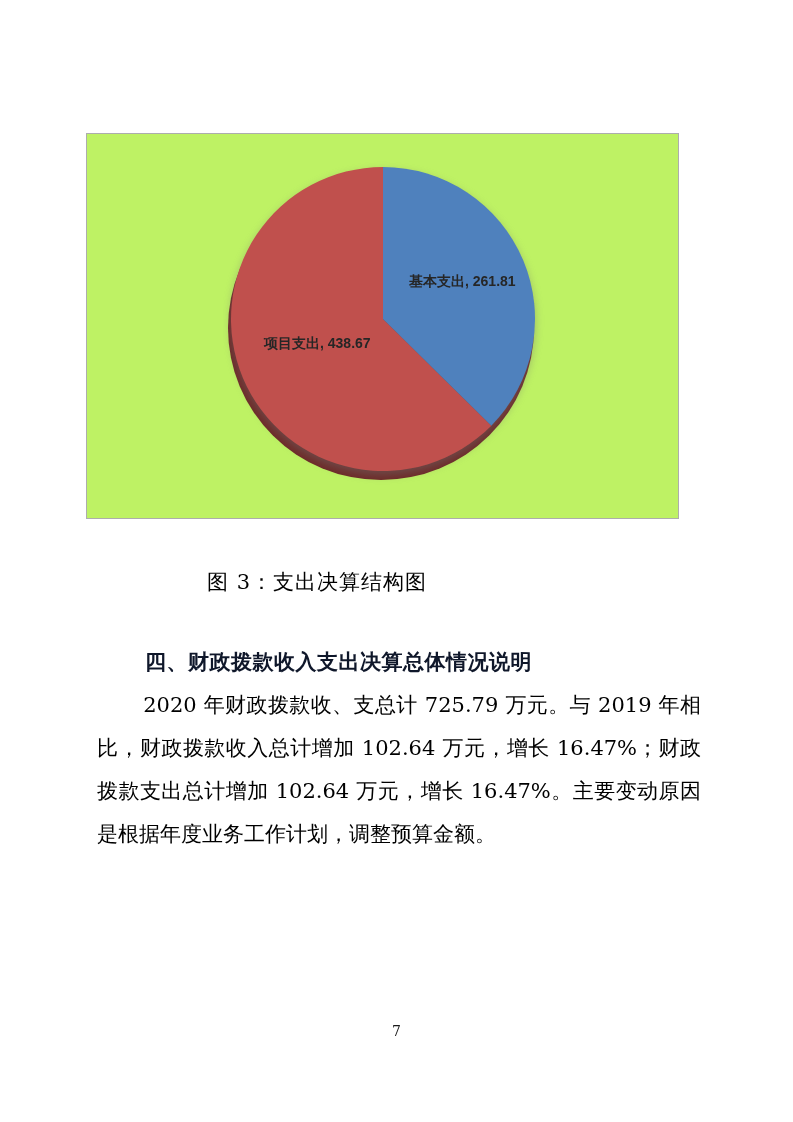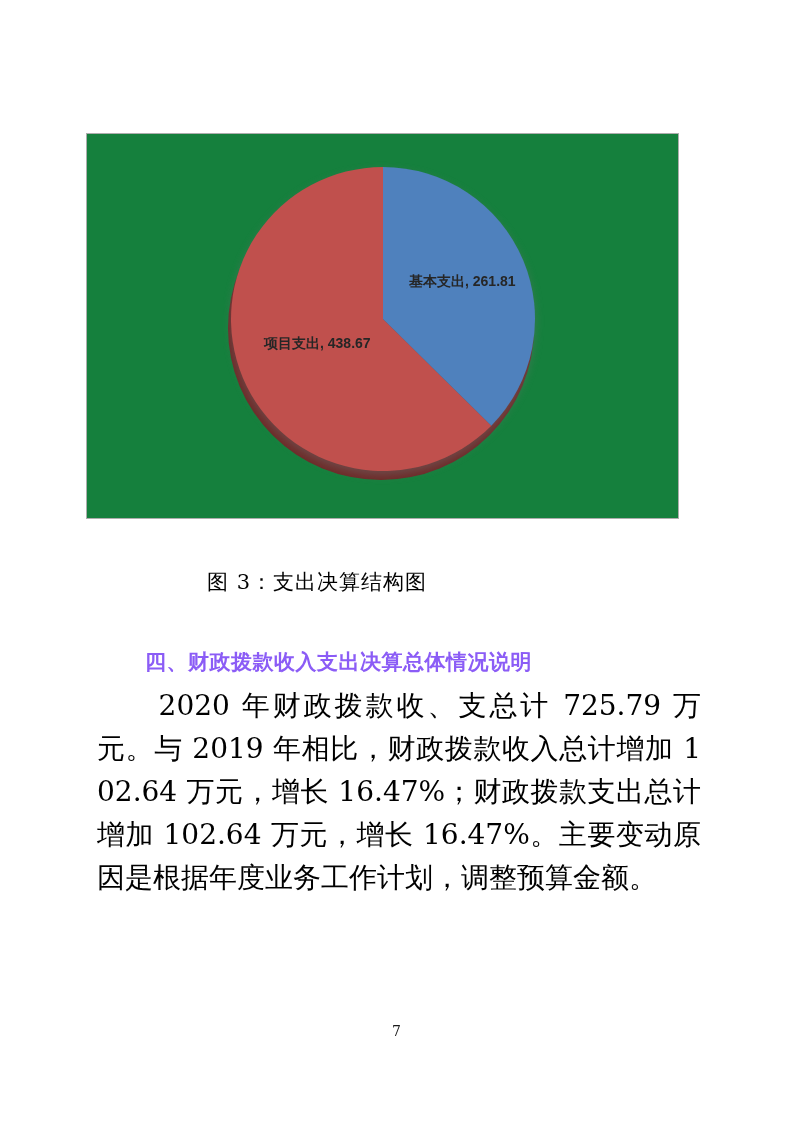--- a/index.html
+++ b/index.html
@@ -15,21 +15,21 @@
     color: #1a1a1a;
     overflow: hidden;
   }
   .chart-frame {
     position: absolute;
     left: 86px;
     top: 133px;
     width: 593px;
     height: 386px;
     border: 1px solid #adadad;
-    background: #15803d;
+    background: #bef264;
     box-sizing: border-box;
   }
   .pie-svg {
     position: absolute;
     left: 136px;
     top: 25px;
     width: 322px;
     height: 330px;
   }
   .pie-slices {
@@ -61,29 +61,29 @@
     letter-spacing: 1px;
     color: #000000;
   }
   .section-heading {
     position: absolute;
     left: 145px;
     top: 648px;
     font-family: "Liberation Sans", sans-serif;
     font-size: 21px;
     font-weight: 700;
-    color: #8b5cf6;
+    color: #0f172a;
     letter-spacing: 0.5px;
   }
   .section-paragraph {
     position: absolute;
     left: 97px;
     top: 684px;
     width: 604px;
-    font-size: 28px;
+    font-size: 21px;
     line-height: 43px;
     text-align: justify;
     text-justify: inter-ideograph;
     text-indent: 2.2em;
     color: #000000;
     word-break: break-all;
   }
   .page-number {
     position: absolute;
     left: 0;

